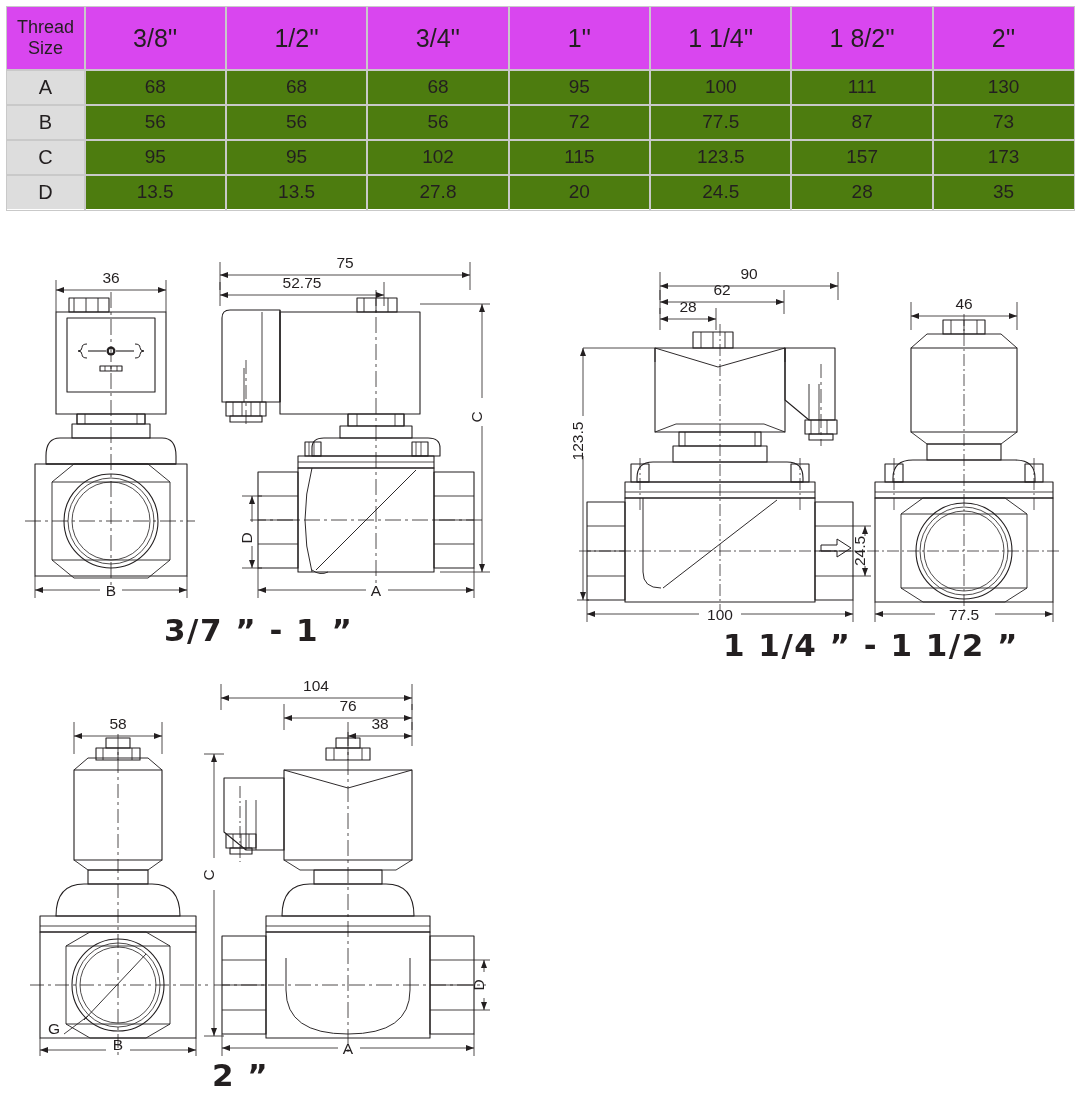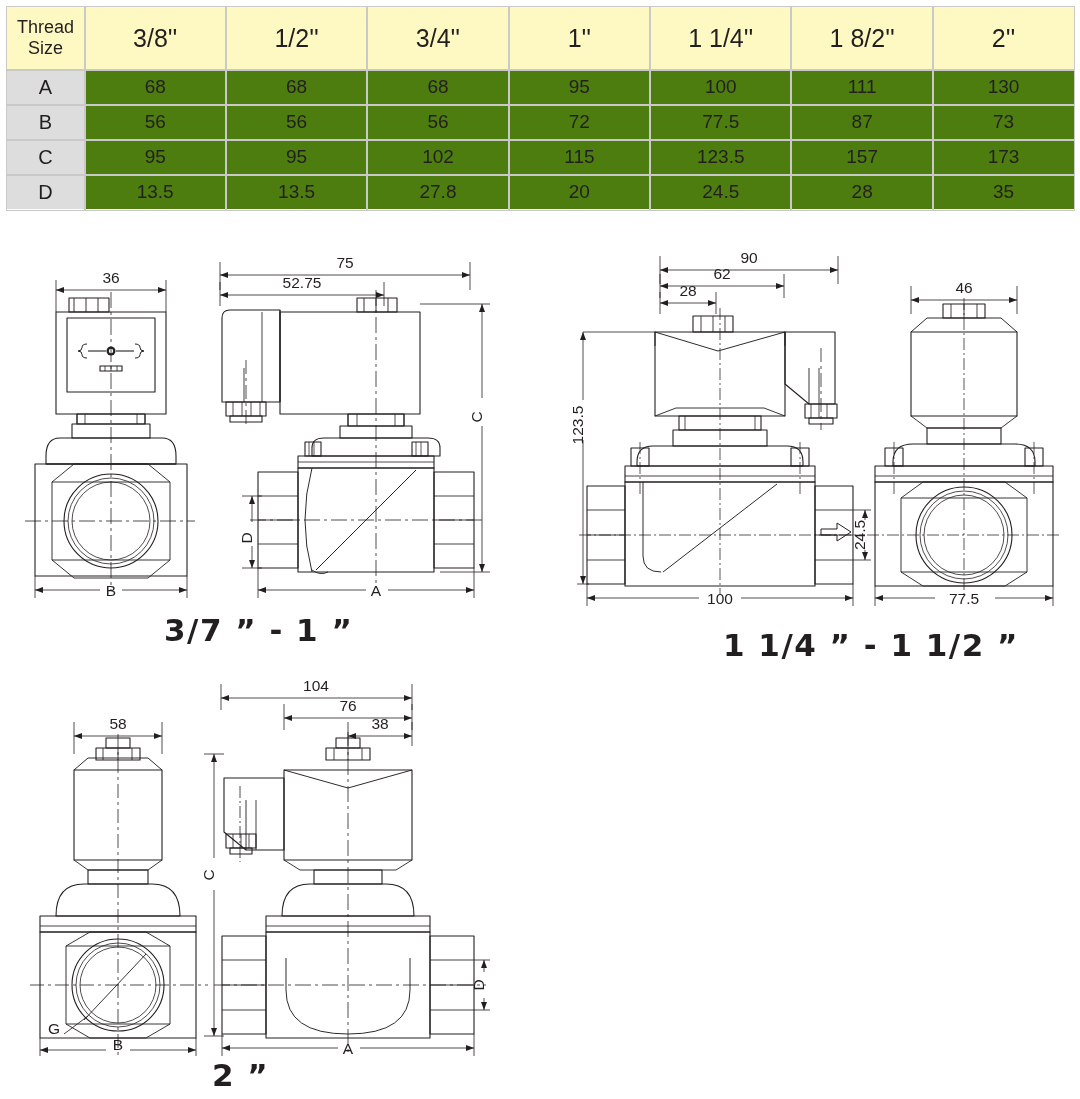--- a/index.html
+++ b/index.html
@@ -30,21 +30,21 @@
     outline: 1px solid #c9c9c9;
     text-align: center;
     vertical-align: middle;
     font-size: 19px;
     color: #231f20;
     background: #4d7c0f;
     height: 34px;
     padding: 0;
   }
   #spec-table tr.hdr td {
-    background: #fef9c3;
+    background: #d946ef;
     font-size: 25px;
     height: 62px;
     line-height: 1.12;
   }
   #spec-table td.rowhdr {
     background: #dddddd;
     font-size: 20px;
   }
   #spec-table tr.hdr td.rowhdr {
     font-size: 18px;
@@ -292,21 +292,21 @@
       <line x1="358" y1="340" x2="444" y2="340"></line>
       <path d="M228 340 l8 -3 v6 z" fill="#231f20" stroke="none"></path>
       <path d="M444 340 l-8 -3 v6 z" fill="#231f20" stroke="none"></path>
     </g>
     <text x="346" y="346" text-anchor="middle" stroke="none" fill="#231f20">A</text>
   </g>
 </svg>
 </div>
 <div class="caption" style="left:164px; top:612px;">3/7 ” - 1 ”</div>
 
-<div class="dwg" id="fig2" style="left:575px; top:248px;">
+<div class="dwg" id="fig2" style="left:575px; top:264px;">
 <svg width="500" height="362" viewBox="0 0 500 362" fill="none" stroke="#231f20" stroke-width="1.1" stroke-linejoin="round" font-family="'Liberation Sans',sans-serif" font-size="15.5">
 
   <g>
 
     <g stroke-width="0.8">
       <line x1="85" y1="8" x2="85" y2="36"></line>
       <line x1="263" y1="8" x2="263" y2="36"></line>
       <line x1="85" y1="22" x2="263" y2="22"></line>
       <path d="M85 22 l8 -3 v6 z" fill="#231f20" stroke="none"></path>
       <path d="M263 22 l-8 -3 v6 z" fill="#231f20" stroke="none"></path>

